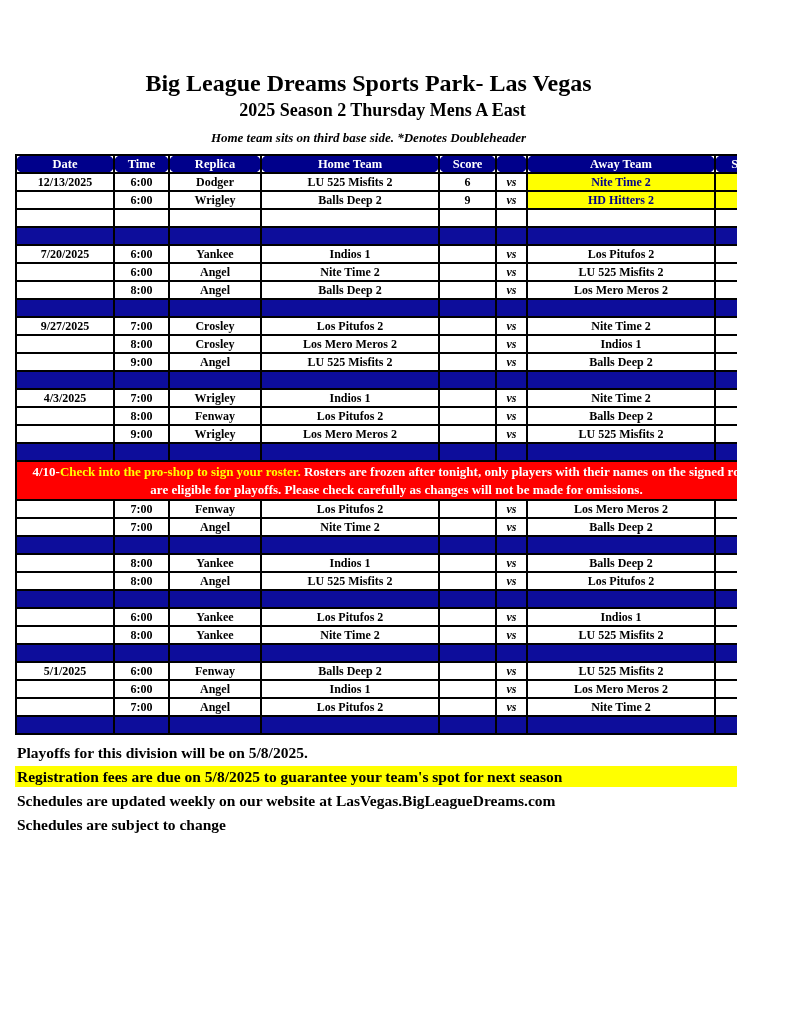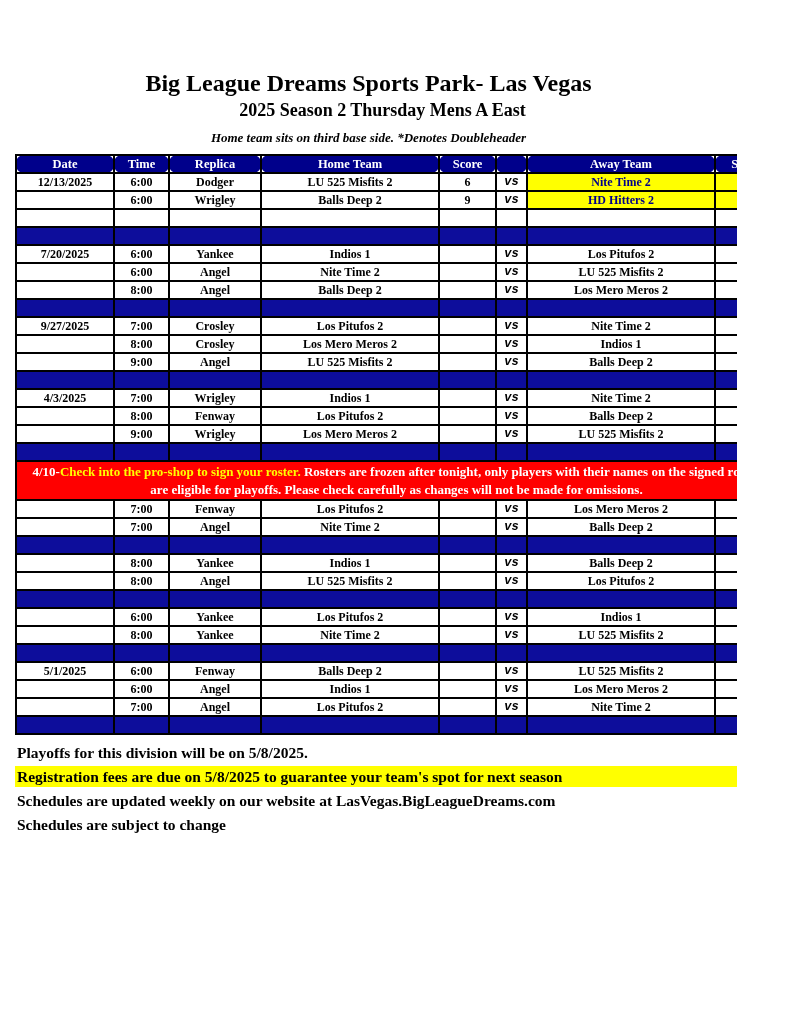--- a/index.html
+++ b/index.html
@@ -43,21 +43,21 @@
     background:var(--navy);
     color:#fff;
     font-size:12.5px;
     border-radius:8px;
   }
   .c-date{width:98px}.c-time{width:55px}.c-replica{width:92px}.c-home{width:178px}
   .c-score1{width:57px}.c-vs{width:31px}.c-away{width:188px}.c-score2{width:62px}
 
   tr.sep td{background:var(--sep-blue);}
   tr.empty-row td{background:#fff;}
-  td.vs-cell{font-style:italic;font-size:10.5px;font-family:Liberation Mono, monospace;}
+  td.vs-cell{font-style:italic;font-size:10.5px;}
   td.hl{background:var(--yellow);color:var(--navy);}
   tr.banner-row td{
     background:var(--red);
     color:#fff;
     font-size:13px;
     height:34px;
     line-height:1.35;
     white-space:normal;
     padding:1px 10px;
     margin-left:12px;

